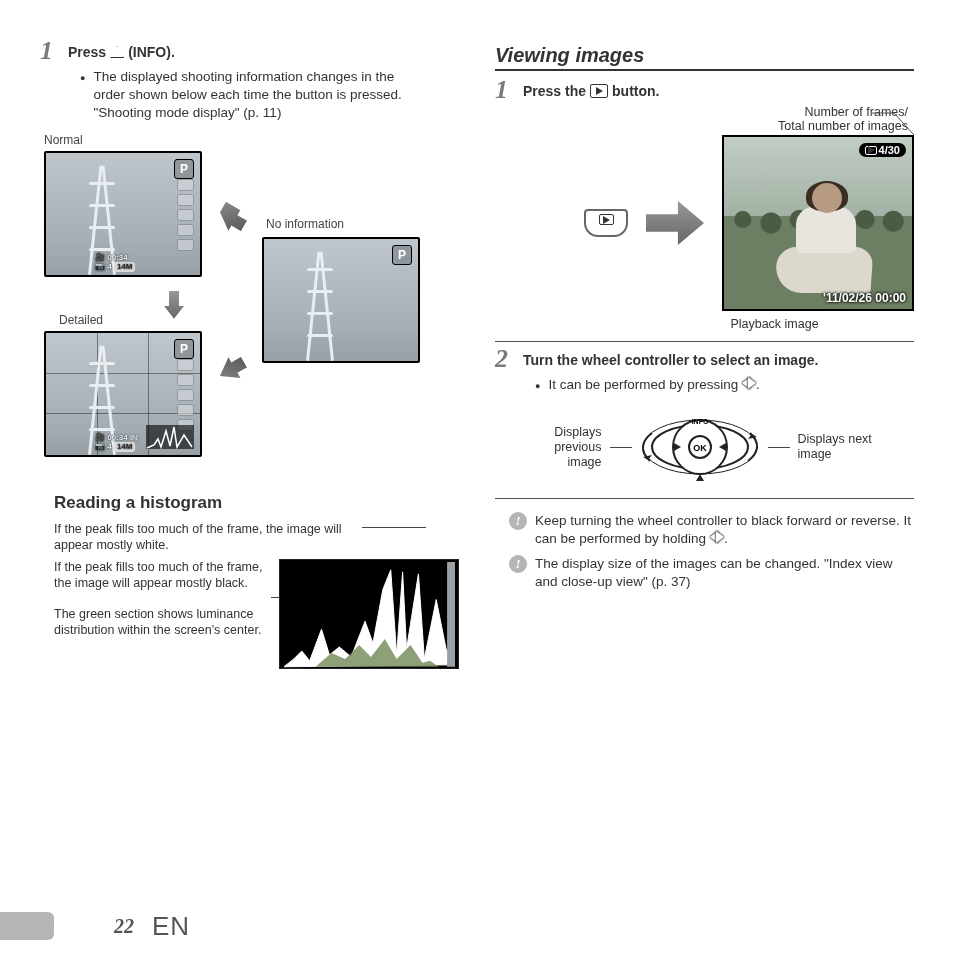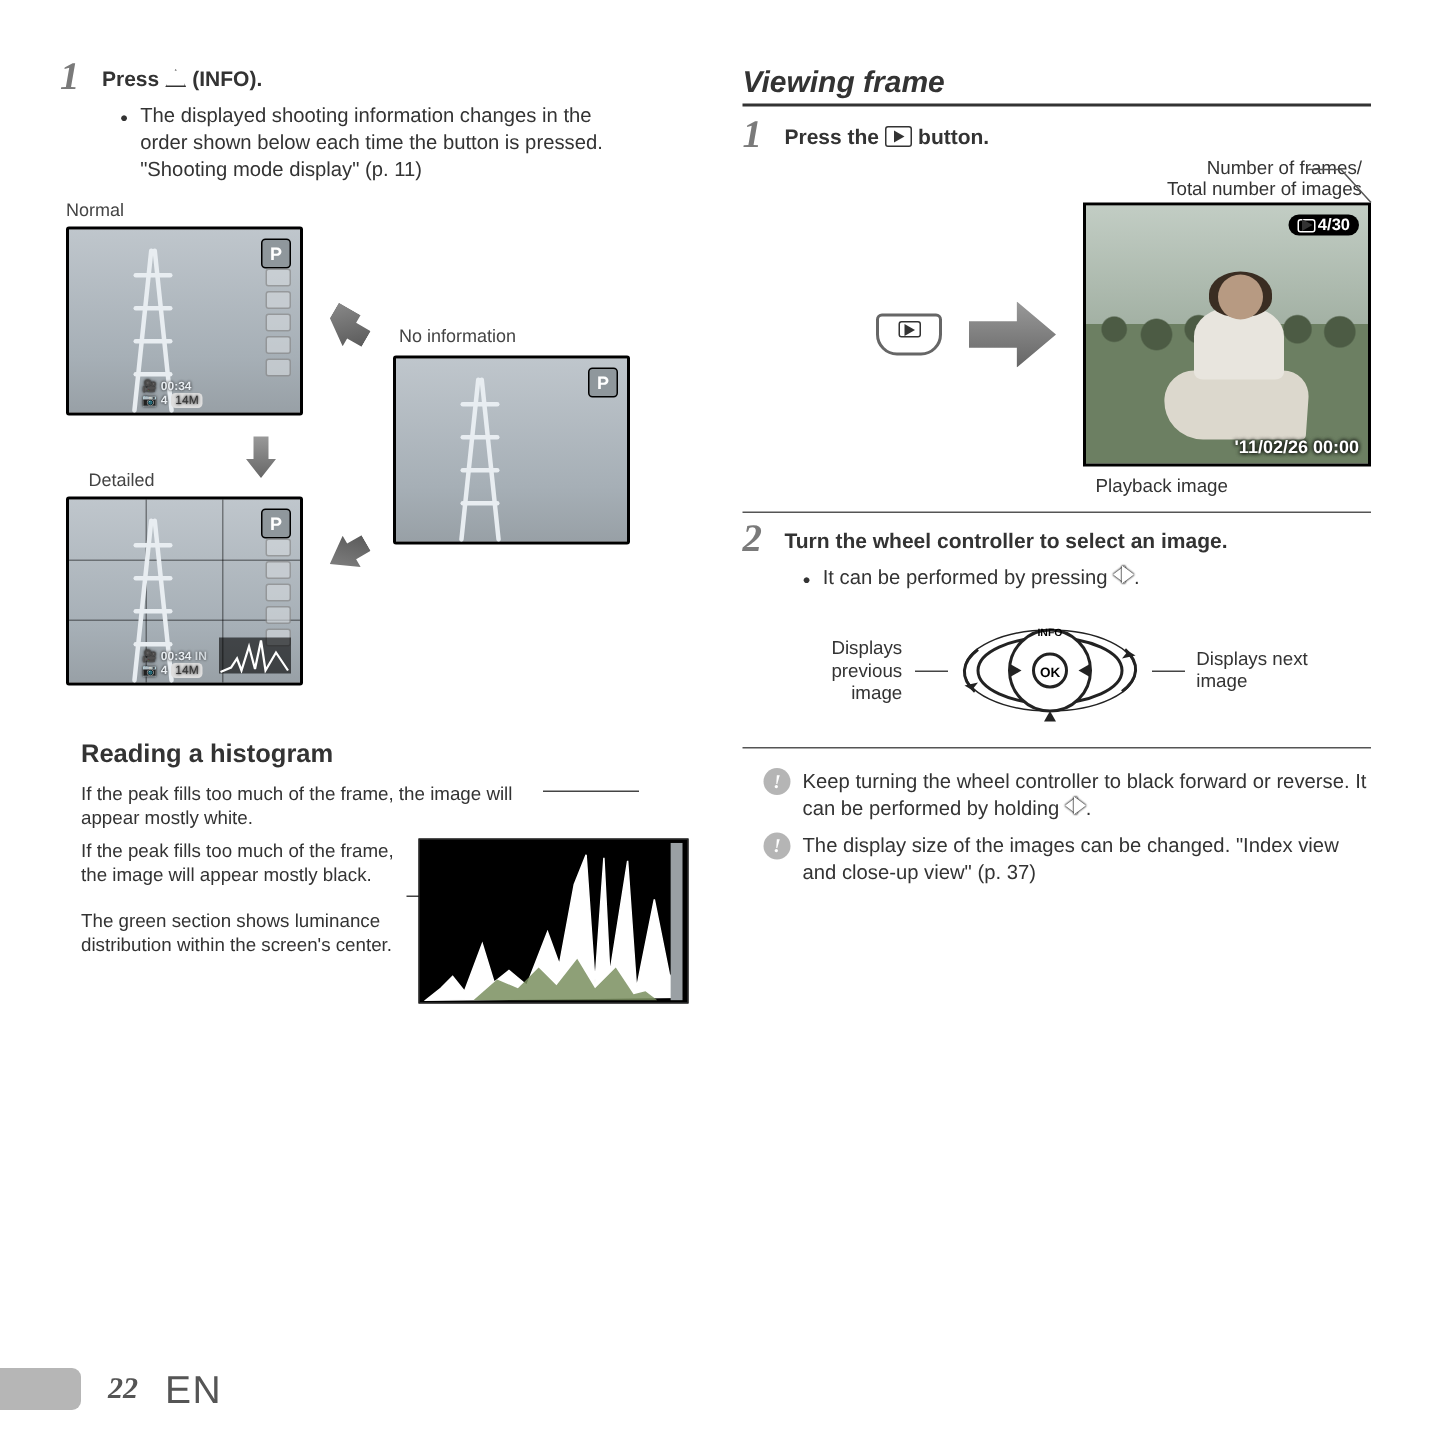--- a/index.html
+++ b/index.html
@@ -81,21 +81,21 @@
   .ladder::after{ right:8px; transform: rotate(-6deg); transform-origin: bottom; }
   .ladder .rung { position:absolute; left:9px; right:9px; height:3px; background:#e8edf1; border-radius:2px; }
   .p-badge {
     position: absolute; top: 6px; right: 6px; width: 20px; height: 20px;
     background:#8f979c; border:1px solid #000; color:#fff;
     font-weight: 800; font-size: 12px; line-height:18px; text-align: center; border-radius:3px;
   }
   .cam-icons { position:absolute; top:26px; right:6px; display:flex; flex-direction:column; gap:3px; }
   .cam-icons span { width:17px; height:12px; background:#d2d7db; border:1px solid #888; border-radius:2px; opacity:.65; }
   .lcd-lbls { position:absolute; left:17px; bottom:3px; font-size:8px; color:#e8edf1; font-weight:600; line-height:1.15; text-shadow:0 0 2px #000;margin-left:32px;}
-  .lcd-lbls .pill { display:inline-block; background:#ddd; color:#333; border-radius:3px; padding:0 3px; font-weight:400; }
+  .lcd-lbls .pill { display:inline-block; background:#ddd; color:#333; border-radius:3px; padding:0 3px; font-weight:700; }
 
   .arrow-down {
     width: 20px; height: 28px; position: relative; margin: 6px 0 2px 68px;
     background: linear-gradient(#999,#666);
     clip-path: polygon(25% 0,75% 0,75% 55%,100% 55%,50% 100%,0 55%,25% 55%);
   }
   .arr-s {
     width: 28px; height: 24px; position: absolute;
   }
   .arr-s.ul { 
@@ -184,21 +184,21 @@
   .grid-overlay div { position:absolute; background:#0006; }
 
   
   .footer {
     position: absolute; left: 0; bottom: 0; height: 56px; width: 100%;
     display: flex; align-items: center; gap: 18px;
   }
   .footer .tab {
     width: 54px; height: 28px; background:#b6b6b6; border-radius: 0 6px 6px 0;
   }
-  .footer .pg { font-style: italic; font-weight: 800; font-size: 20px; color:#555; font-family: Georgia, serif; }
+  .footer .pg { font-style: italic; font-weight: 800; font-size: 20px; color:#555; font-family: Georgia, serif; margin-left: 42px; }
   .footer .lang { font-size: 26px; font-weight: 400; color:#555; letter-spacing:1px; }
 </style>
 </head>
 <body>
 
 <div class="page">
 
   <div class="col">
     <div class="step">
       <span class="step-num">1</span>
@@ -304,21 +304,21 @@
         <svg viewBox="0 0 180 110" preserveAspectRatio="none">
           <path d="M4,108 L14,100 L22,92 L30,102 L42,70 L50,96 L60,88 L72,98 L86,62 L94,84 L104,30 L112,10 L118,96 L124,12 L128,90 L140,14 L146,100 L158,40 L168,90 L176,106 Z" fill="#fff" stroke="#fff" stroke-width="1"></path>
           <path d="M36,108 L52,94 L66,100 L80,86 L92,98 L106,80 L118,100 L132,86 L144,104 L152,102 L160,108 Z" fill="#7a8f5f" opacity="0.85"></path>
           <rect x="169" y="2" width="8" height="106" fill="#9aa0a4"></rect>
         </svg>
       </div>
     </div>
   </div>
 
   <div class="col">
-    <div class="section-heading">Viewing frame</div>
+    <div class="section-heading">Viewing images</div>
 
     <div class="step">
       <span class="step-num">1</span>
       <div class="step-title">
         <span>Press the</span>
         <span class="icon-play-box"></span>
         <span>button.</span>
       </div>
     </div>
 

